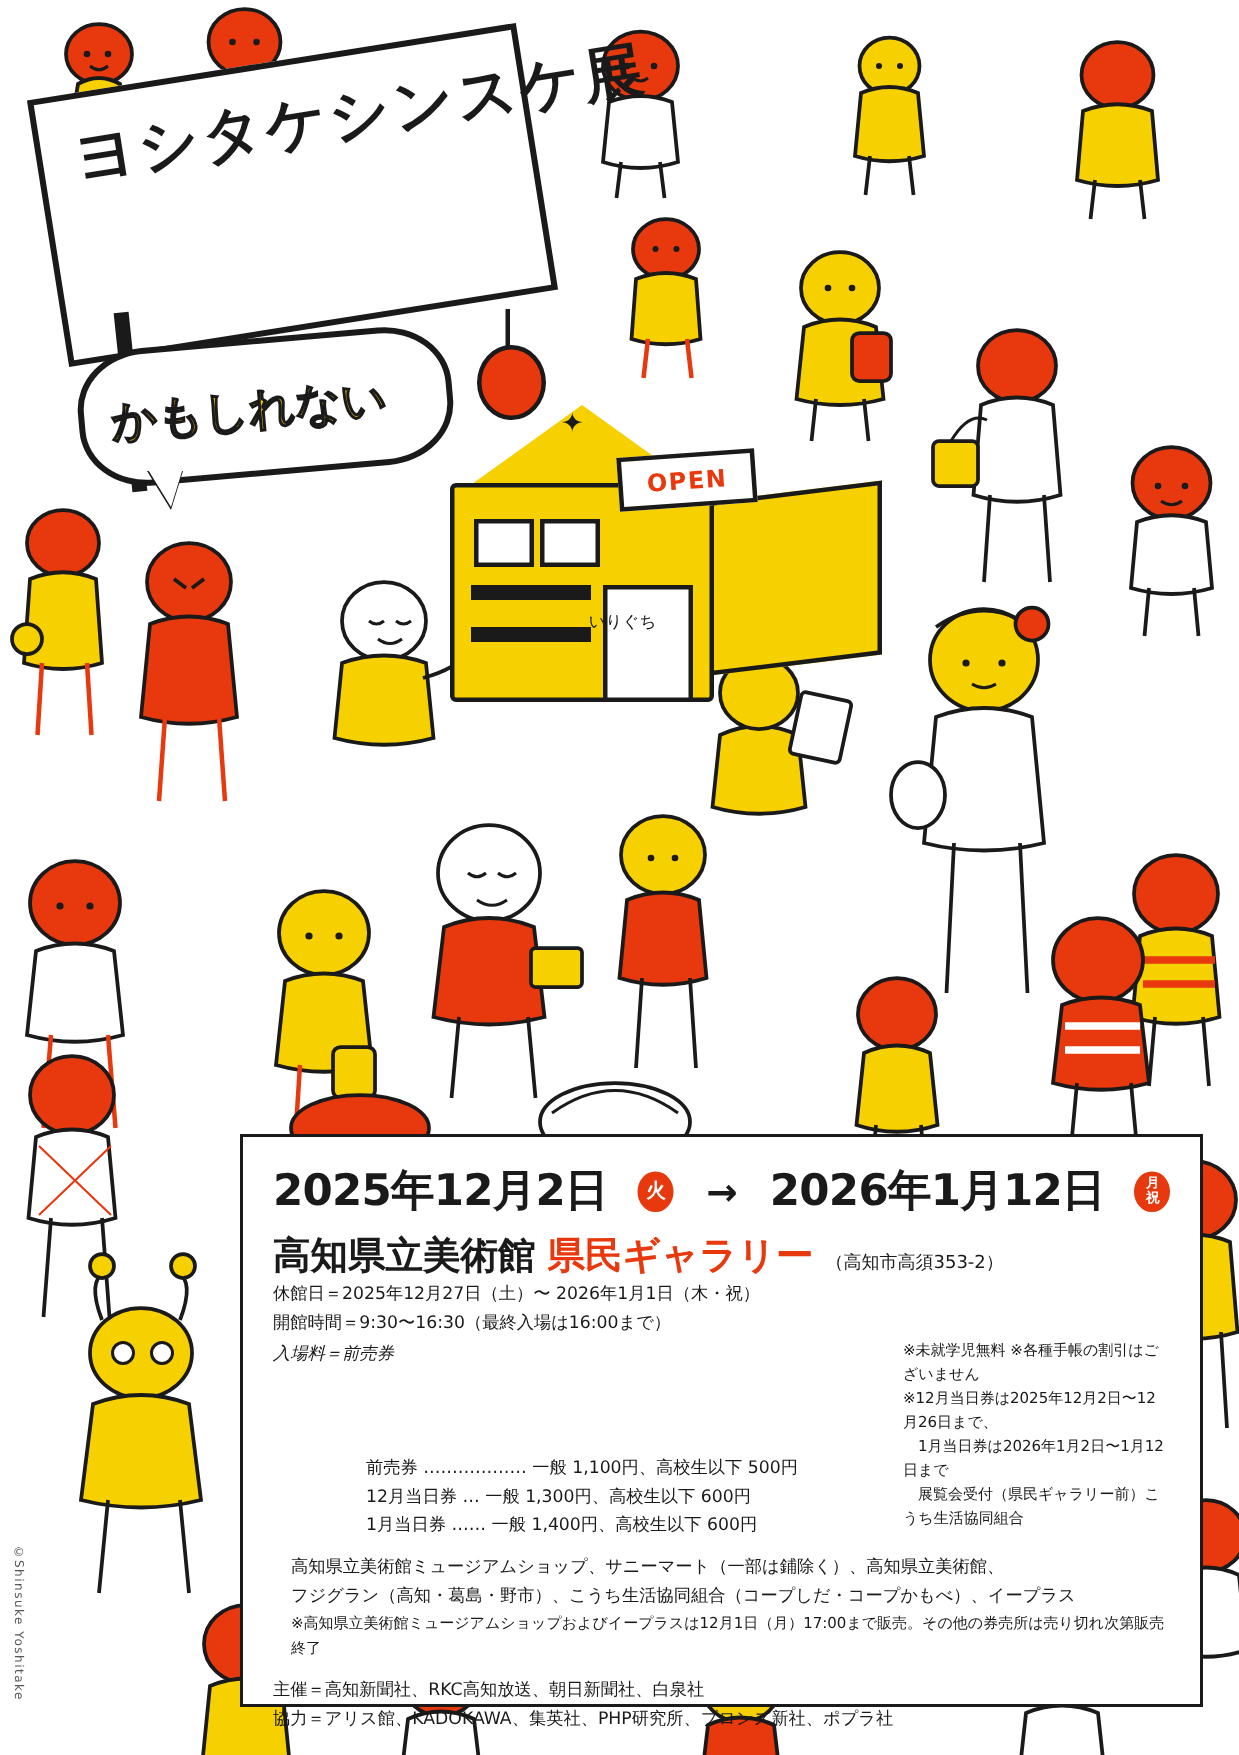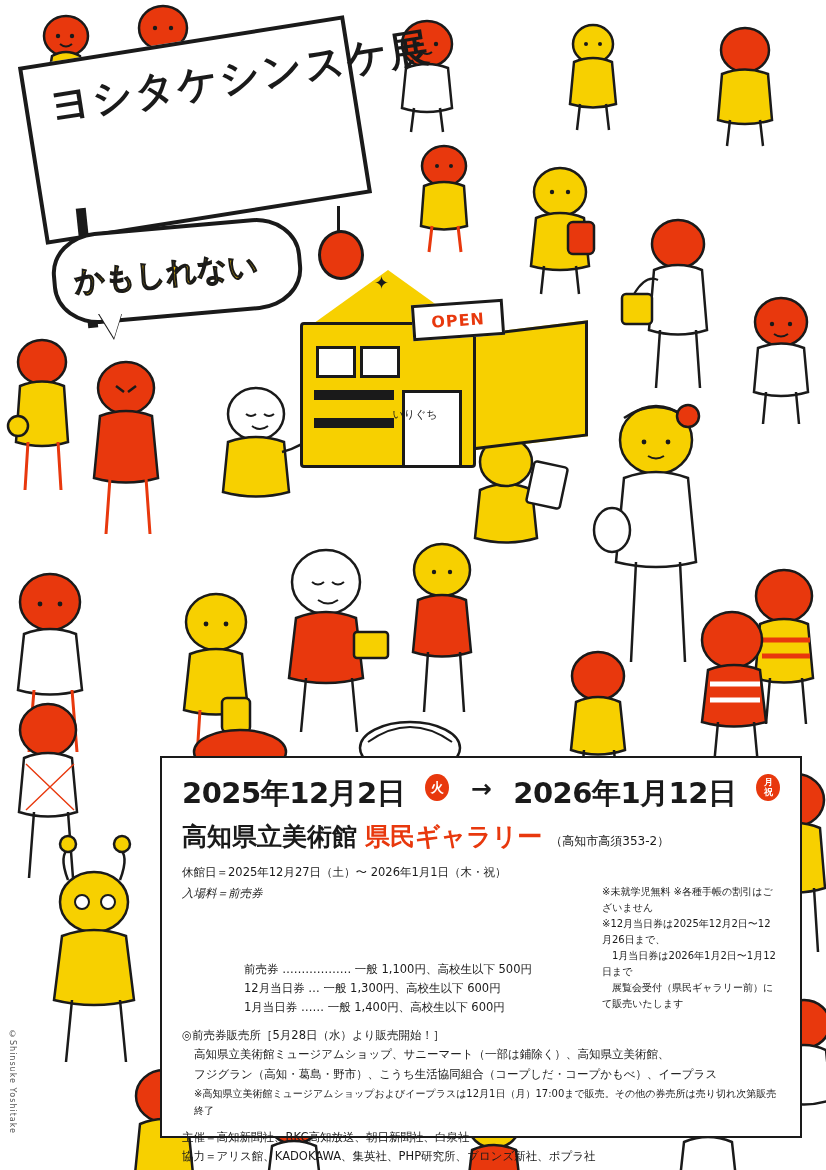--- a/index.html
+++ b/index.html
@@ -102,38 +102,38 @@
   .star{position:absolute;left:84px;top:22px;color:#1a1a1a;font-size:18px;}
 
   
   .panel{
     position:absolute;left:160px;top:756px;width:642px;height:382px;
     background:#ffffff;border:2px solid #1a1a1a;
     box-sizing:border-box;padding:16px 20px 10px 20px;
     color:#1a1a1a;
   }
   .dateline{
-    display:flex;align-items:flex-start;gap:20px;
+    display:flex;align-items:center;gap:20px;
     font-size:29px;font-weight:bold;letter-spacing:-0.5px;white-space:nowrap;
   }
   .daybadge{
     display:inline-flex;align-items:center;justify-content:center;
     width:27px;height:27px;border-radius:50%;
     background:#e8380d;color:#fff;font-size:13px;font-weight:bold;
     vertical-align:middle;
   }
   .daybadge.stack{flex-direction:column;line-height:1;font-size:9px;gap:1px;}
   .arrow{font-size:25px;font-weight:bold;padding:0 2px;}
   .venue{
     display:flex;align-items:baseline;gap:8px;margin-top:6px;
     font-size:25px;font-weight:bold;white-space:nowrap;
   }
   .venue .gallery{color:#e8380d;}
   .venue .addr{font-size:12px;font-weight:normal;}
-  .smallblock{margin-top:10px;font-size:11.5px;line-height:1.65;}
+  .smallblock{font-size:11.5px;line-height:1.65;}
   .row{display:flex;}
   .col-left{flex:0 0 420px;}
   .col-right{flex:1;font-size:10px;line-height:1.6;padding-top:2px;}
   .admit{margin-top:2px;font-style:italic;}
   .indent{padding-left:62px;}
   .section{margin-top:9px;font-size:11.5px;line-height:1.7;}
   .section .hang{padding-left:12px;display:block;}
   .tiny{font-size:10px;}
   .copyright{
     position:absolute;left:8px;bottom:36px;
@@ -472,44 +472,44 @@
     </div>
 
     <div class="venue">
       <span>高知県立美術館</span>
       <span class="gallery">県民ギャラリー</span>
       <span class="addr">（高知市高須353-2）</span>
     </div>
 
     <div class="smallblock">
       <div>休館日＝2025年12月27日（土）〜 2026年1月1日（木・祝）</div>
+      <div>開館時間＝9:30〜16:30（最終入場は16:00まで）</div>
     </div>
 
     <div class="row">
       <div class="col-left">
         <div class="smallblock admit">
           <div>入場料＝前売券</div>
         </div>
       </div>
       <div class="col-right">
         <div>※未就学児無料 ※各種手帳の割引はございません</div>
         <div>※12月当日券は2025年12月2日〜12月26日まで、</div>
         <div>　1月当日券は2026年1月2日〜1月12日まで</div>
-        <div>　展覧会受付（県民ギャラリー前）にて販売いたします</div>
+        <div>　展覧会受付（県民ギャラリー前）こうち生活協同組合</div>
       </div>
     </div>
 
     <div class="smallblock" style="margin-top:-52px;">
       <div class="indent">前売券 ……………… 一般 1,100円、高校生以下 500円</div>
       <div class="indent">12月当日券 … 一般 1,300円、高校生以下 600円</div>
       <div class="indent">1月当日券 …… 一般 1,400円、高校生以下 600円</div>
     </div>
 
     <div class="section">
-      <div>◎前売券販売所［5月28日（水）より販売開始！］</div>
       <span class="hang">高知県立美術館ミュージアムショップ、サニーマート（一部は鋪除く）、高知県立美術館、</span>
       <span class="hang">フジグラン（高知・葛島・野市）、こうち生活協同組合（コープしだ・コープかもべ）、イープラス</span>
       <span class="hang tiny">※高知県立美術館ミュージアムショップおよびイープラスは12月1日（月）17:00まで販売。その他の券売所は売り切れ次第販売終了</span>
     </div>
 
     <div class="section">
       <div>主催＝高知新聞社、RKC高知放送、朝日新聞社、白泉社</div>
       <div>協力＝アリス館、KADOKAWA、集英社、PHP研究所、ブロンズ新社、ポプラ社</div>
 
     </div>

